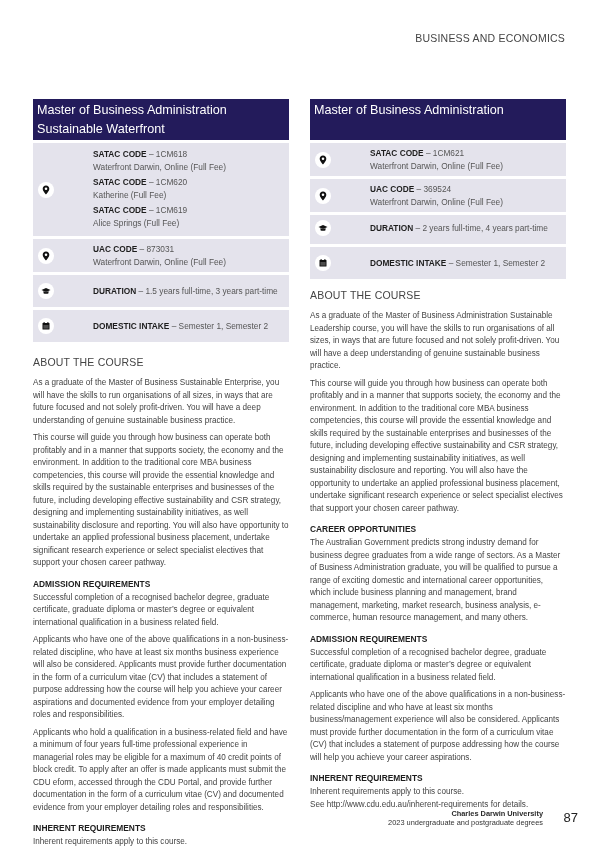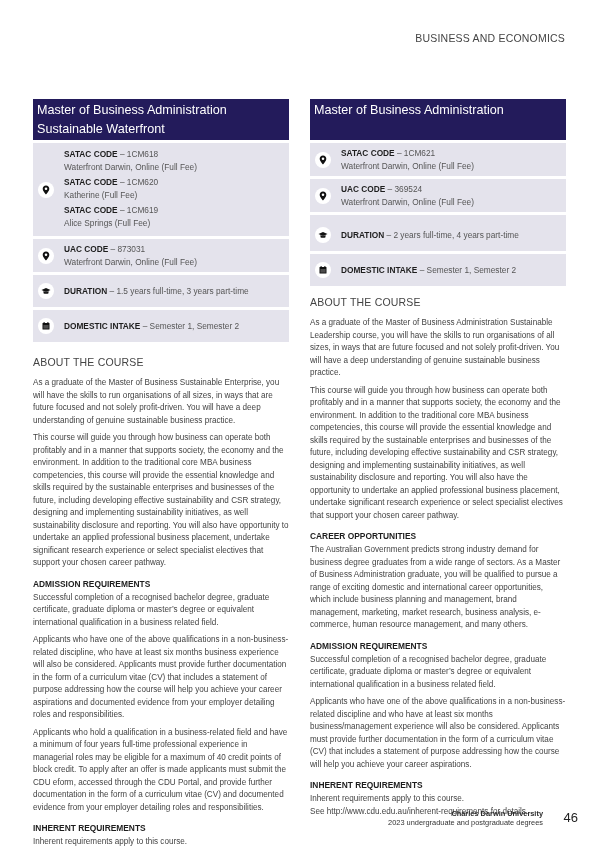--- a/index.html
+++ b/index.html
@@ -6,21 +6,21 @@
   body { width: 600px; height: 848px; position: relative; overflow: hidden;
          font-family: "Liberation Sans", sans-serif; color: #3a3a3a; }
   .section-label { position: absolute; top: 32px; right: 35px; font-size: 10.5px;
          letter-spacing: 0.2px; color: #444; }
   .col { position: absolute; top: 75px; width: 256px; }
   .col.left { left: 33px; }
   .col.right { left: 310px; }
   .title-box { background: #231b5b; color: #ffffff; font-size: 12.6px; line-height: 19px;
          padding: 2px 4px 3px 4px; height: 36px; margin-top: 24px; }
   .info-row { background: #e4e3ec; margin-top: 3px; display: flex; align-items: center;
-         padding: 4px 4px 4px 4px; }
+         padding: 4px 4px 4px 4px; gap: 29px; }
   .icon-wrap { width: 16px; height: 16px; border-radius: 50%; background: #ffffff;
          display: flex; align-items: center; justify-content: center; flex: 0 0 16px;
          margin-right: 10px; margin-left: 1px; }
   .icon-wrap svg { width: 10px; height: 10px; }
   .info-text { font-size: 8.3px; line-height: 12.5px; color: #555; }
   .info-text b { color: #1d1d1d; font-weight: bold; }
   .info-text .val { color: #555; }
   .entry { margin: 1px 0 3px 0; }
   .about-h { font-size: 10.5px; color: #444; margin: 14px 0 9px 0; letter-spacing: 0.2px; }
   p.body { font-size: 8.15px; line-height: 12.5px; margin: 0 0 5px 0; color: #444; }
@@ -141,21 +141,21 @@
       <svg viewBox="0 0 10 10">
           <path d="M5 0.5C3 0.5 1.7 2 1.7 3.8C1.7 6.2 5 9.5 5 9.5S8.3 6.2 8.3 3.8C8.3 2 7 0.5 5 0.5Z M5 2.5A1.3 1.3 0 1 1 5 5.1A1.3 1.3 0 1 1 5 2.5Z" fill="#111" fill-rule="evenodd"></path>
         </svg>
     </span>
     <div class="info-text">
       <b>UAC CODE</b> <span class="val">– 369524</span><br>
       <span>Waterfront Darwin, Online (Full Fee)</span>
     </div>
   </div>
 
-  <div class="info-row" style="padding-top:12px;padding-bottom:8px;">
+  <div class="info-row" style="padding-top:5px;padding-bottom:8px;">
     <span class="icon-wrap">
       <svg viewBox="0 0 10 10">
           <path d="M0.5 4L5 2L9.5 4L5 6Z" fill="#111"></path>
           <path d="M2.5 5V7.3C3.3 8 6.7 8 7.5 7.3V5L5 6.2Z" fill="#111"></path>
         </svg>
     </span>
     <div class="info-text">
       <b>DURATION</b> <span class="val">– 2 years full-time, 4 years part-time</span>
     </div>
   </div>
@@ -189,13 +189,13 @@
   <p class="body">
     <span>Inherent requirements apply to this course.</span><br>
     <span>See http://www.cdu.edu.au/inherent-requirements for details.</span>
   </p>
 </div>
 
 <div class="footer">
   <div class="uni">Charles Darwin University</div>
   <div>2023 undergraduate and postgraduate degrees</div>
 </div>
-<div class="page-num">46</div>
+<div class="page-num">87</div>
 
 </body></html>

